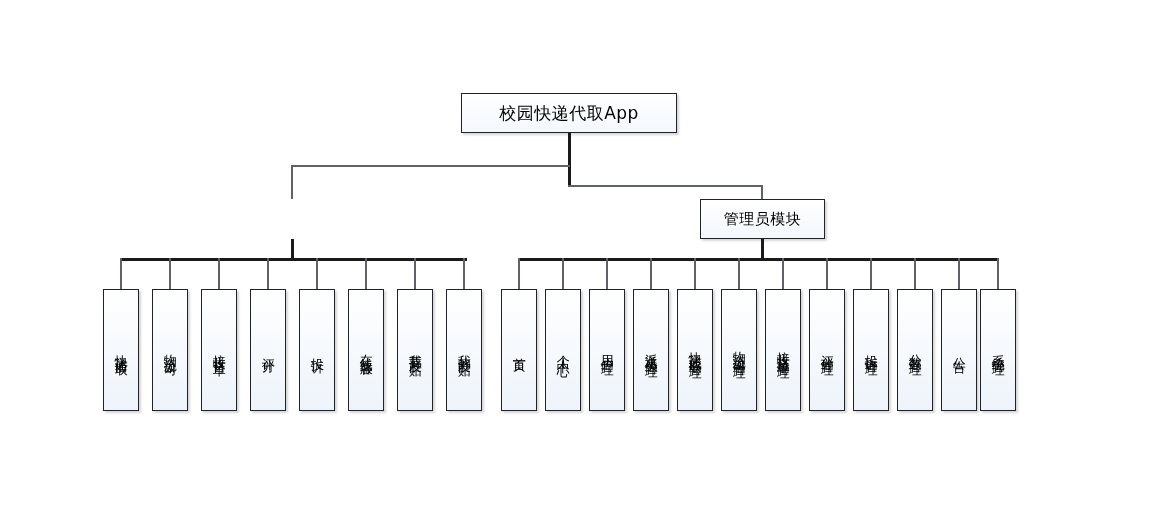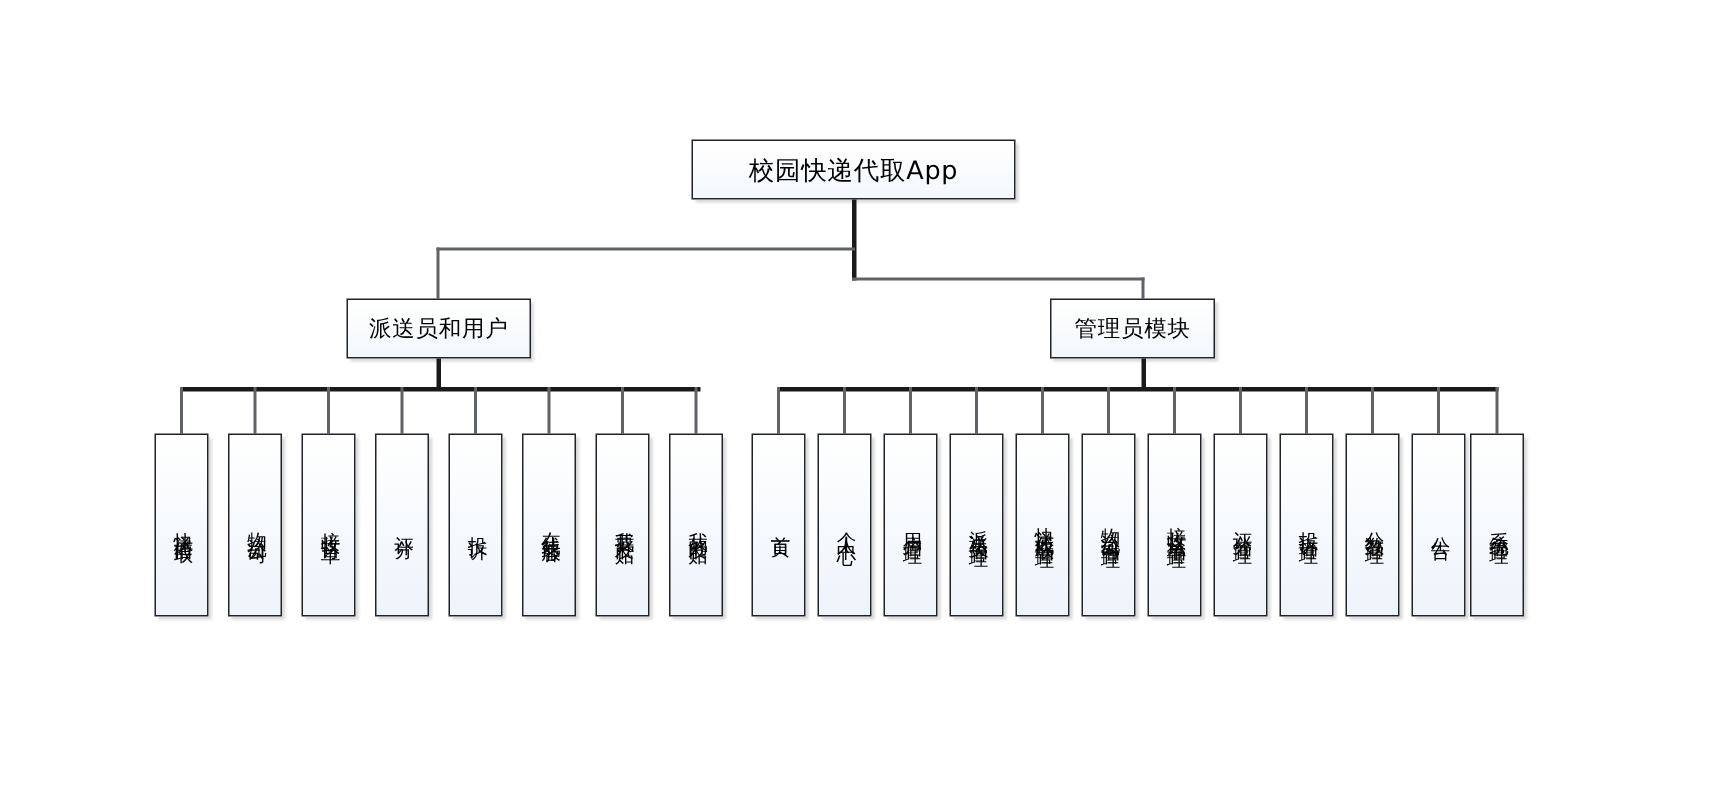--- a/index.html
+++ b/index.html
@@ -85,25 +85,22 @@
   <div class="line v thick" style="left:568px; top:133px; width:3px; height:54px;"></div>
 
   <div class="line h" style="left:291px; top:165px; width:279px; height:2px;"></div>
 
   <div class="line h" style="left:568px; top:185px; width:195px; height:2px;"></div>
 
   <div class="line v" style="left:291px; top:165px; width:2px; height:34px;"></div>
 
   <div class="line v" style="left:761px; top:185px; width:2px; height:14px;"></div>
 
-  <div class="node node-branch" style="left:231px; top:199px; width:123px; height:40px;">
-    <span>派送员和用户</span>
-  </div>
 
-  <div class="node node-branch" style="left:700px; top:199px; width:110px; height:40px;">
+  <div class="node node-branch" style="left:700px; top:199px; width:125px; height:40px;">
     <span>管理员模块</span>
   </div>
 
   <div class="line v thick" style="left:291px; top:239px; width:3px; height:21px;"></div>
   <div class="line h thick" style="left:120px; top:258px; width:347px; height:3px;"></div>
 
   <div class="line v" style="left:120px; top:258px; width:2px; height:31px;"></div>
   <div class="line v" style="left:169px; top:258px; width:2px; height:31px;"></div>
   <div class="line v" style="left:218px; top:258px; width:2px; height:31px;"></div>
   <div class="line v" style="left:267px; top:258px; width:2px; height:31px;"></div>

